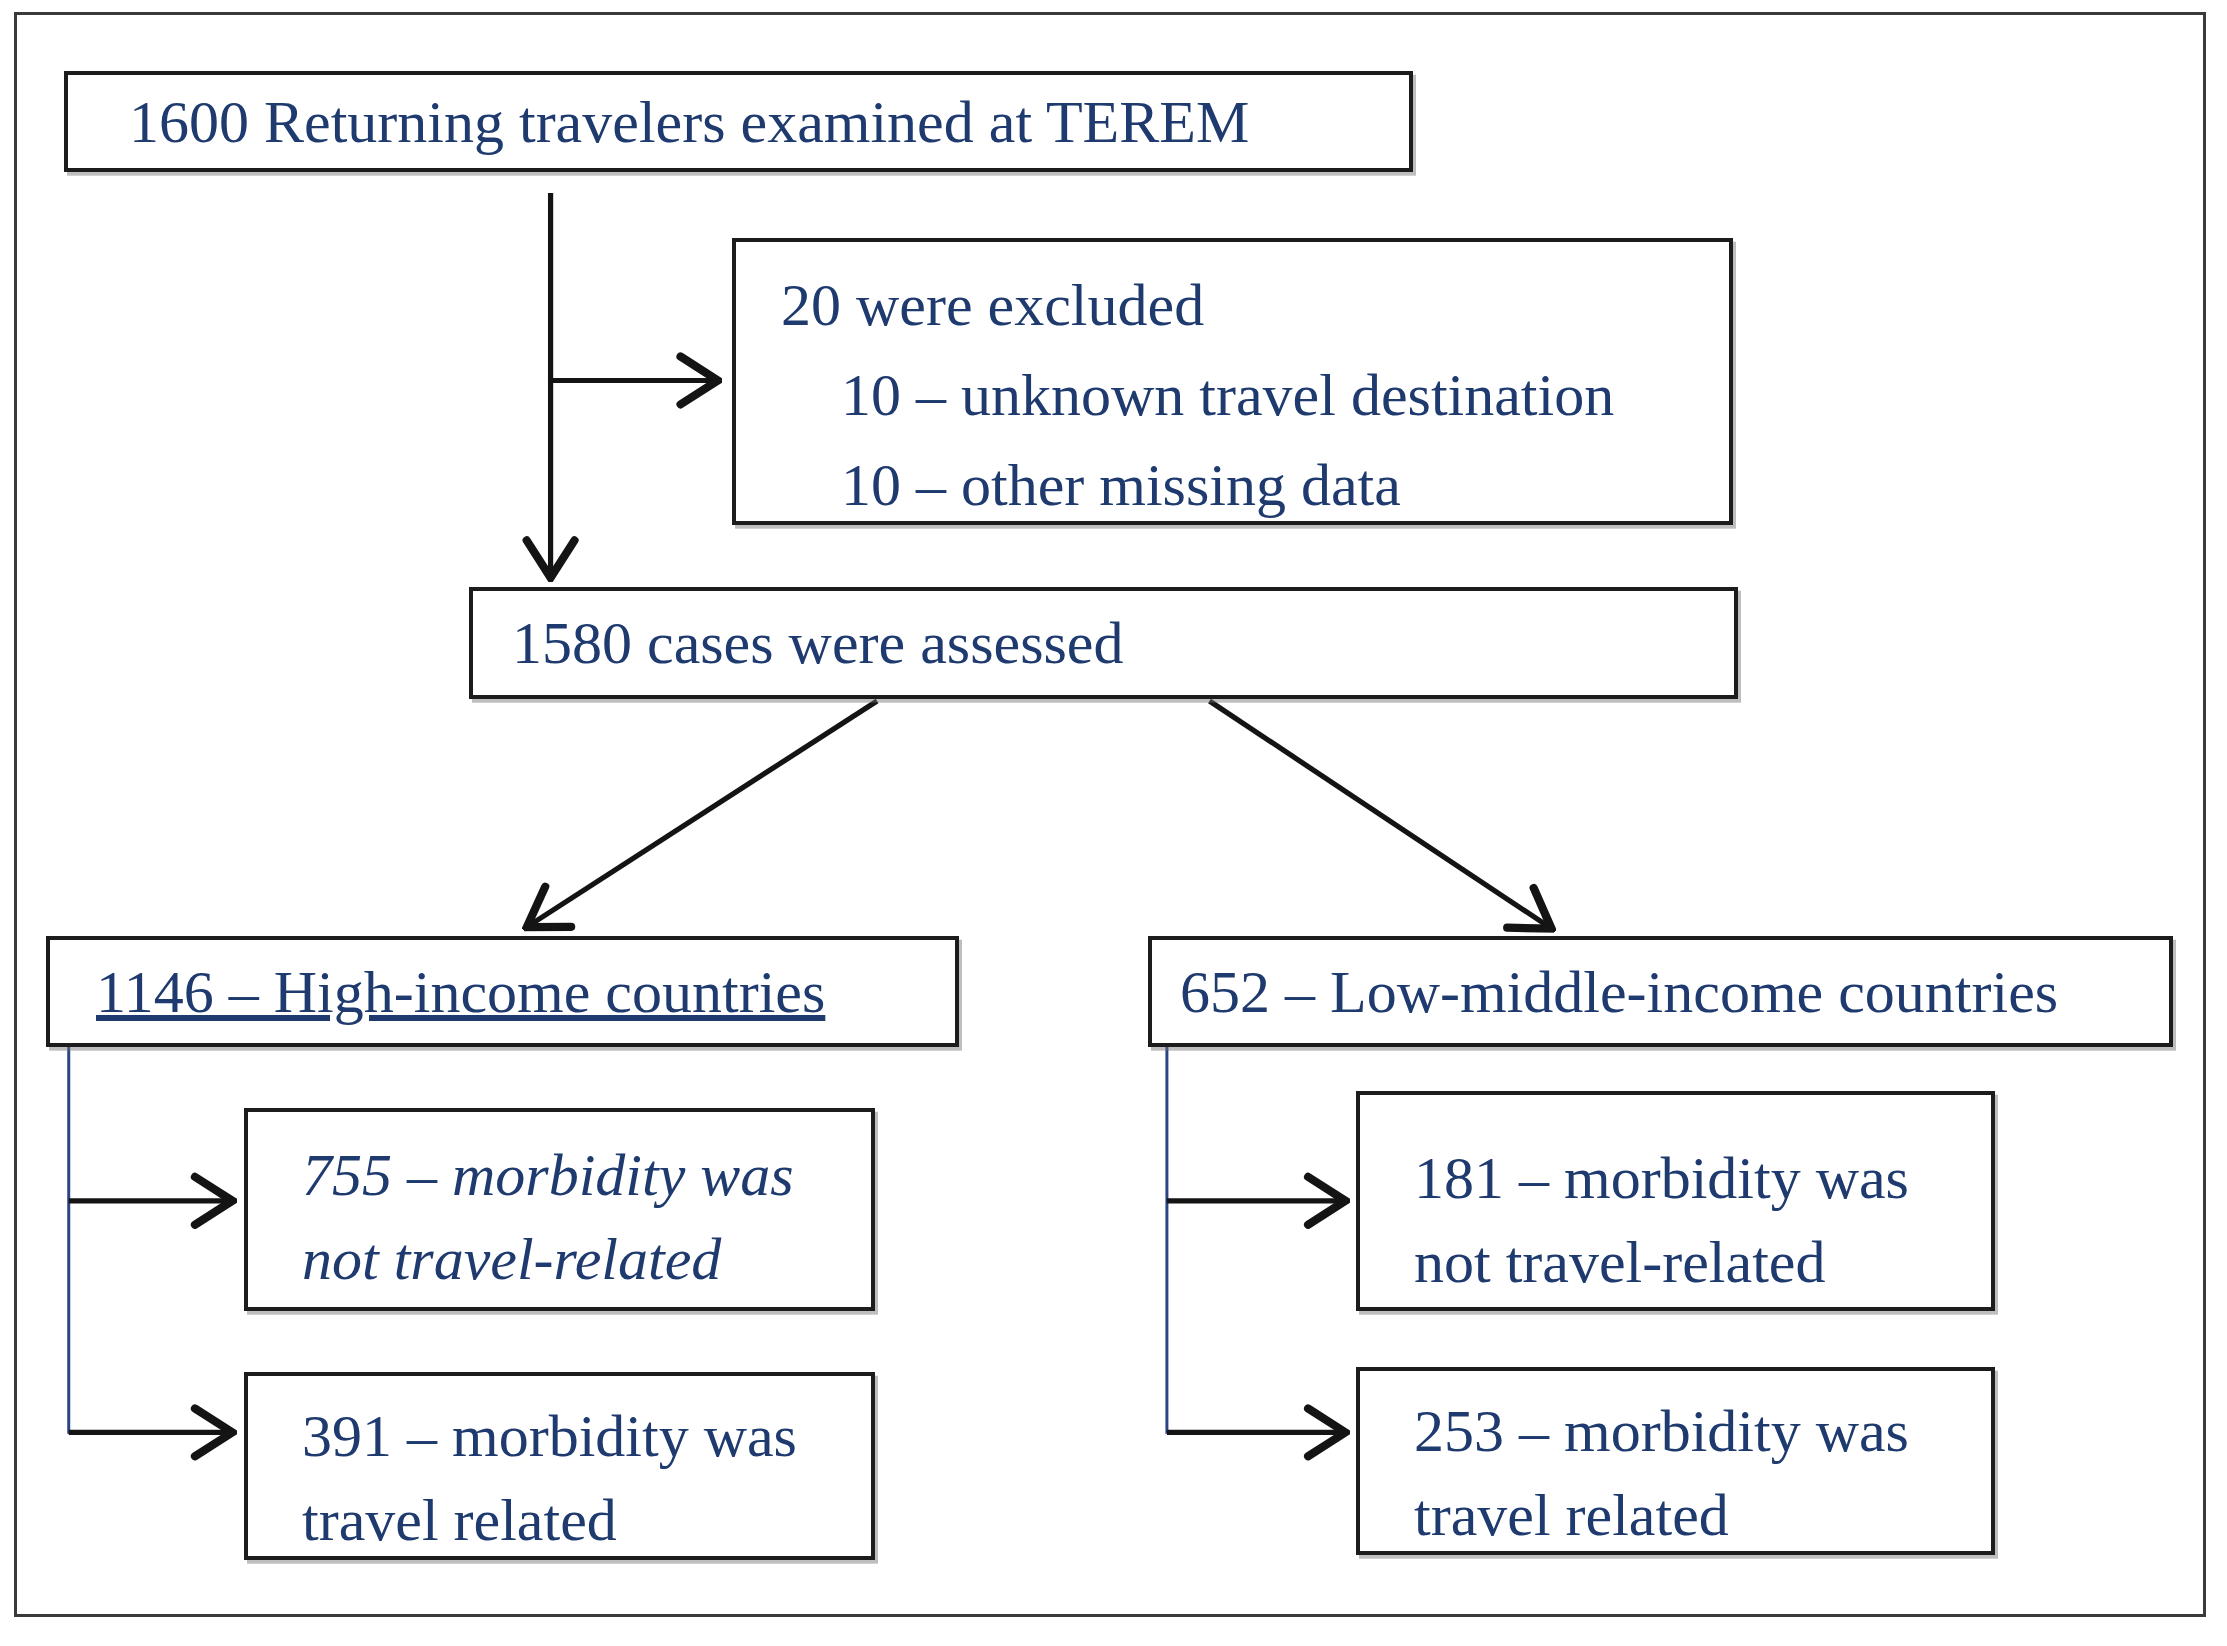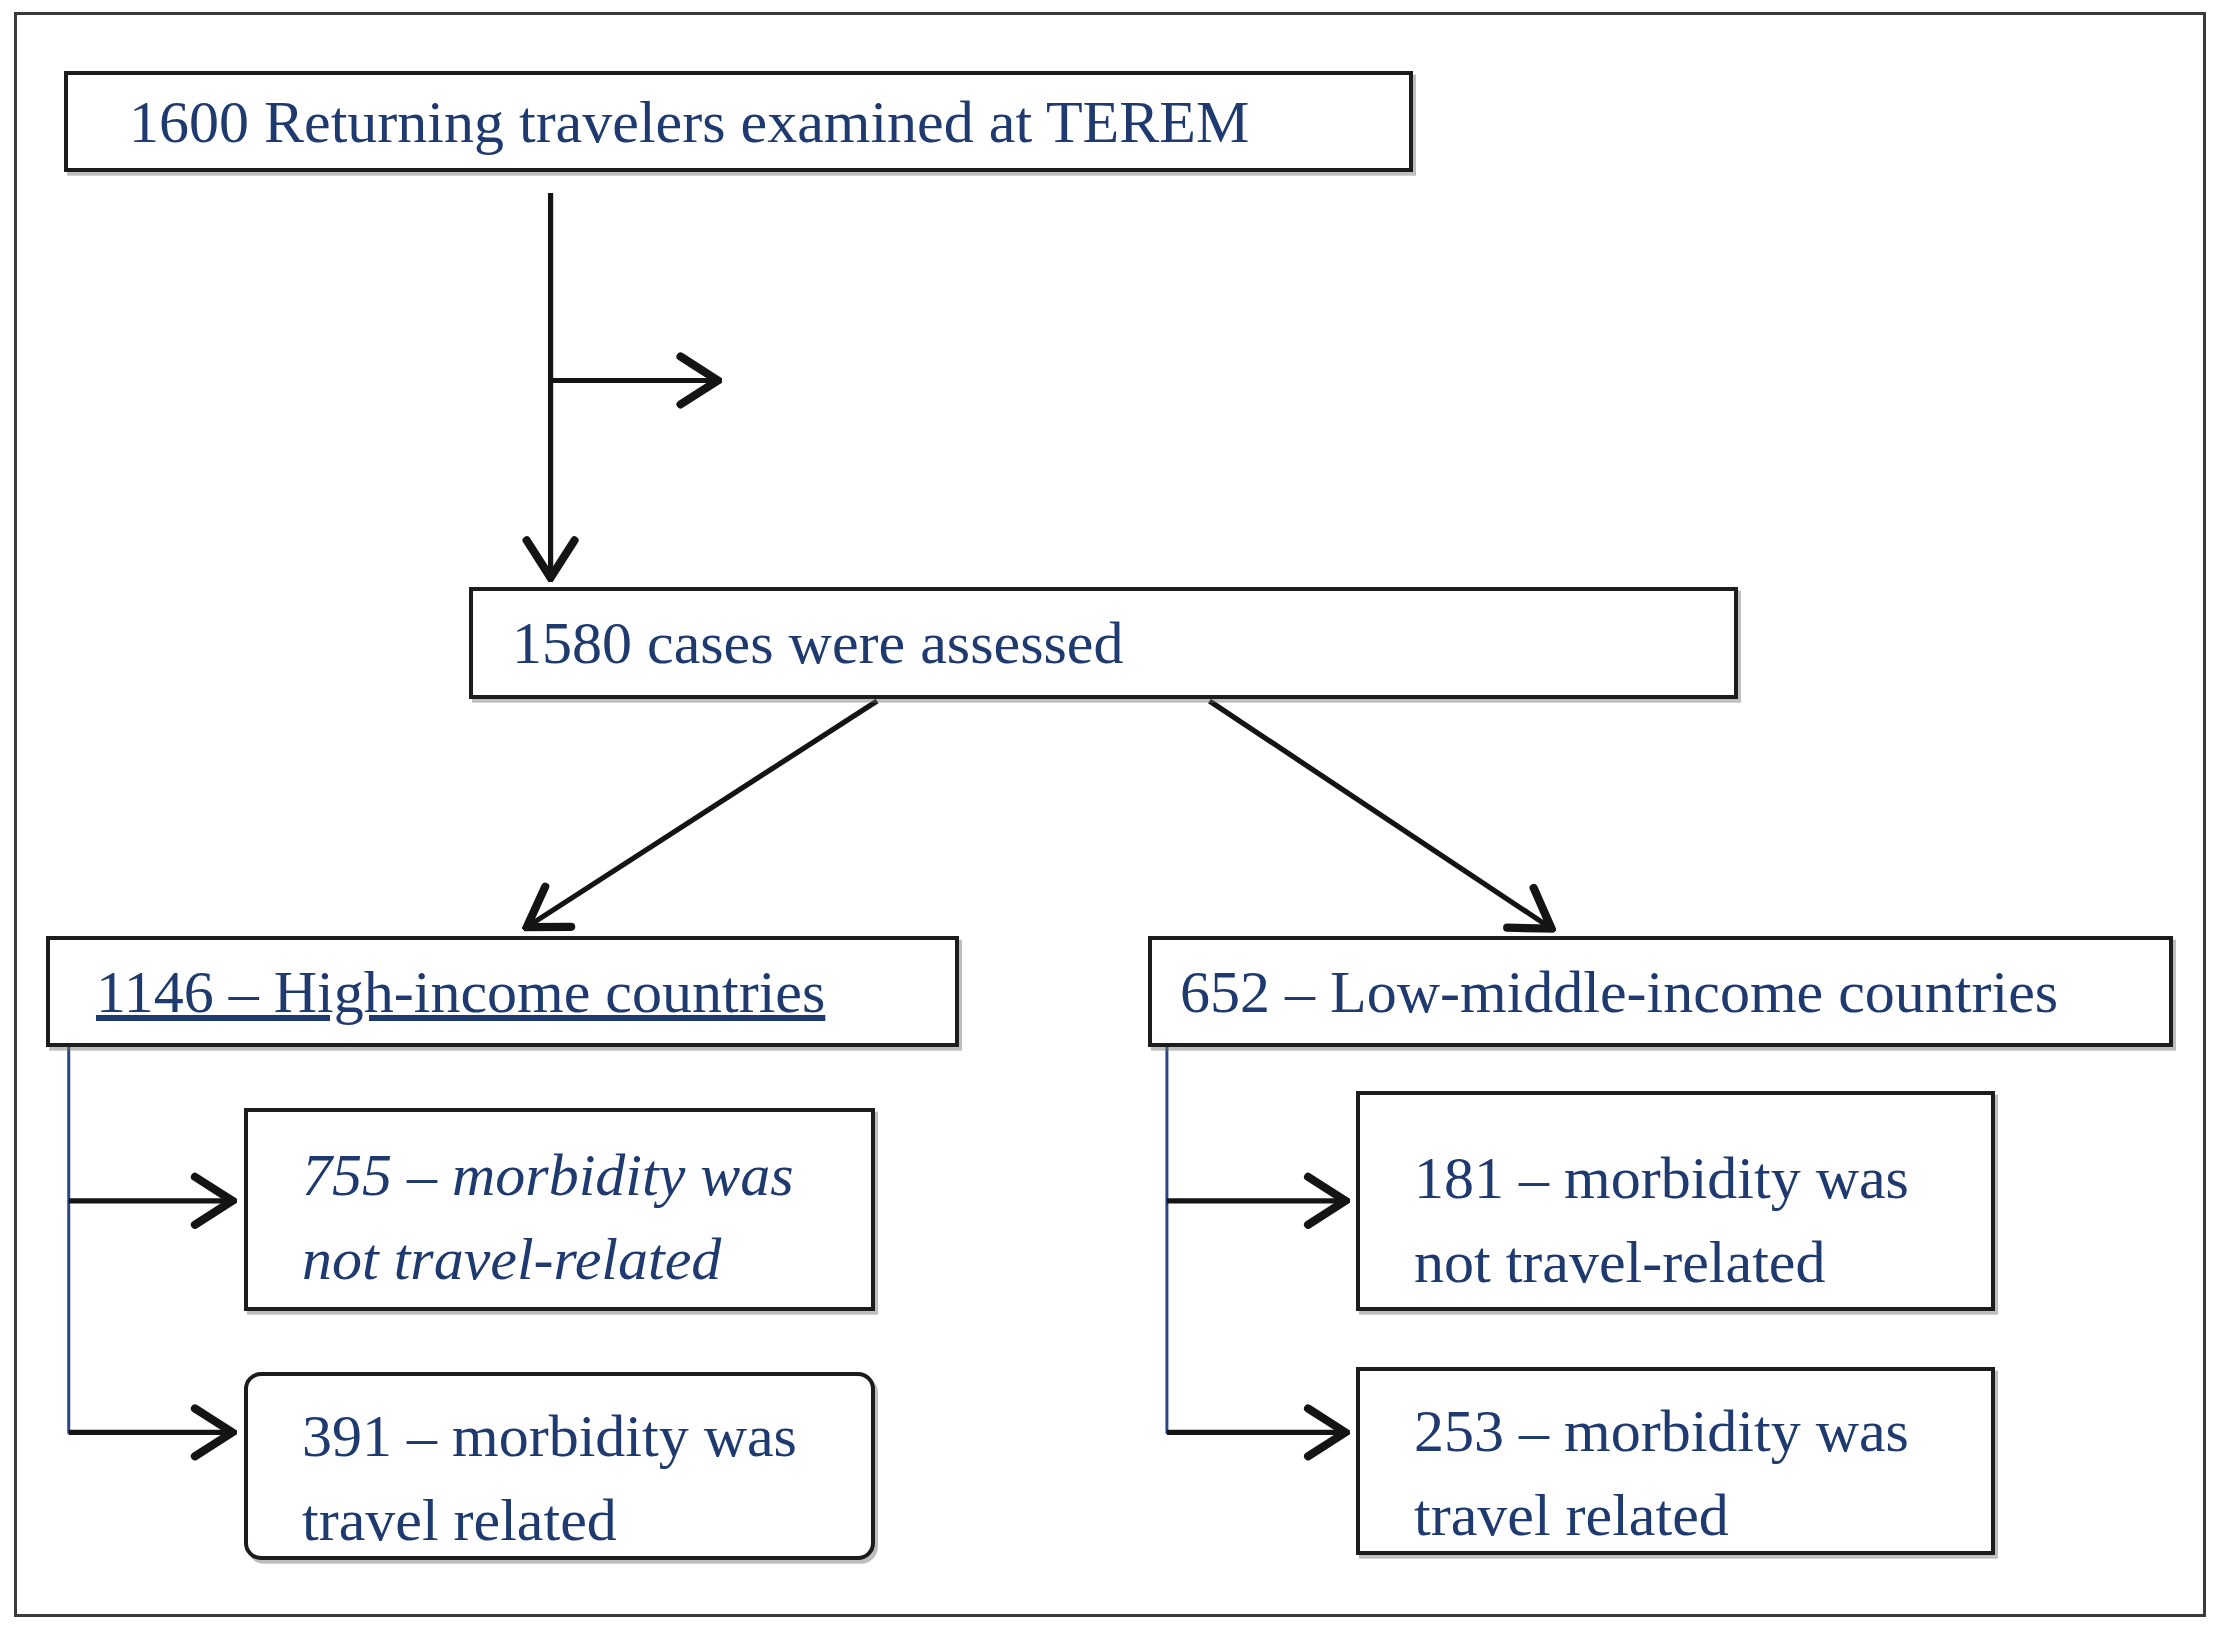--- a/index.html
+++ b/index.html
@@ -47,21 +47,21 @@
   .node.vcenter {
     display: flex;
     align-items: center;
   }
   .node-examined   { left: 64px;   top: 71px;   width: 1349px; height: 101px; padding-left: 61px; }
   .node-excluded   { left: 732px;  top: 238px;  width: 1001px; height: 287px; padding: 18px 15px 0 45px; line-height: 1.5; }
   .node-assessed   { left: 469px;  top: 587px;  width: 1269px; height: 112px; padding-left: 39px; }
   .node-high       { left: 46px;   top: 936px; width: 913px; height: 111px; padding-left: 46px; text-decoration: underline; }
   .node-low        { left: 1148px; top: 936px; width: 1025px; height: 111px; padding-left: 28px; }
   .node-hi-not     { left: 244px;  top: 1108px; width: 631px;  height: 203px; padding: 21px 15px 11px 54px; line-height: 1.4; font-style: italic; }
-  .node-hi-rel     { left: 244px;  top: 1372px; width: 631px;  height: 188px; padding: 18px 15px 16px 54px; line-height: 1.4; border-radius: 17px; }
+  .node-hi-rel     { left: 244px;  top: 1372px; width: 631px;  height: 188px; padding: 18px 15px 16px 54px; line-height: 1.4; }
   .node-lmi-not    { left: 1356px; top: 1091px; width: 639px;  height: 220px; padding: 41px 13px 0 54px; line-height: 1.4; }
   .node-lmi-rel    { left: 1356px; top: 1367px; width: 639px;  height: 188px; padding: 18px 15px 1px 54px; line-height: 1.4; }
   .excl-item { padding-left: 60px; }
   .textline { display: block; }
 </style>
 </head>
 <body>
 
 <div class="canvas">
 
@@ -85,20 +85,25 @@
     <line x1="92" y1="1607" x2="310" y2="1607" stroke="#141414" stroke-width="7" marker-end="url(#arrowhead)"></line>
     <line x1="92" y1="1917" x2="310" y2="1917" stroke="#141414" stroke-width="7" marker-end="url(#arrowhead)"></line>
     <line x1="1562" y1="1607" x2="1800" y2="1607" stroke="#141414" stroke-width="7" marker-end="url(#arrowhead)"></line>
     <line x1="1562" y1="1917" x2="1800" y2="1917" stroke="#141414" stroke-width="7" marker-end="url(#arrowhead)"></line>
   </svg>
 
   <div class="node node-examined vcenter">
     <span class="textline">1600 Returning travelers examined at TEREM</span>
   </div>
 
+  <div class="node node-excluded">
+    <span class="textline">20 were excluded</span>
+    <span class="textline excl-item">10 – unknown travel destination</span>
+    <span class="textline excl-item">10 – other missing data</span>
+  </div>
 
   <div class="node node-assessed vcenter">
     <span class="textline">1580 cases were assessed</span>
   </div>
 
   <div class="node node-high vcenter">
     <span class="textline">1146 – High-income countries</span>
   </div>
 
   <div class="node node-low vcenter">

